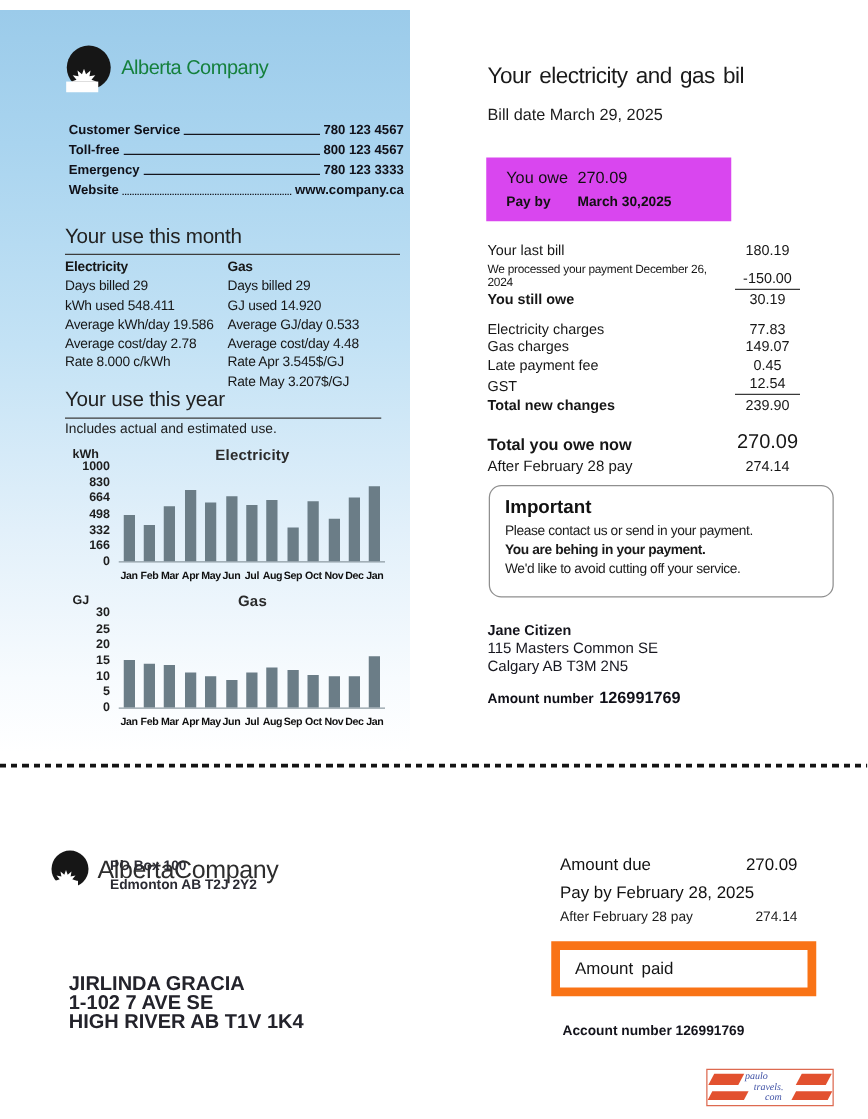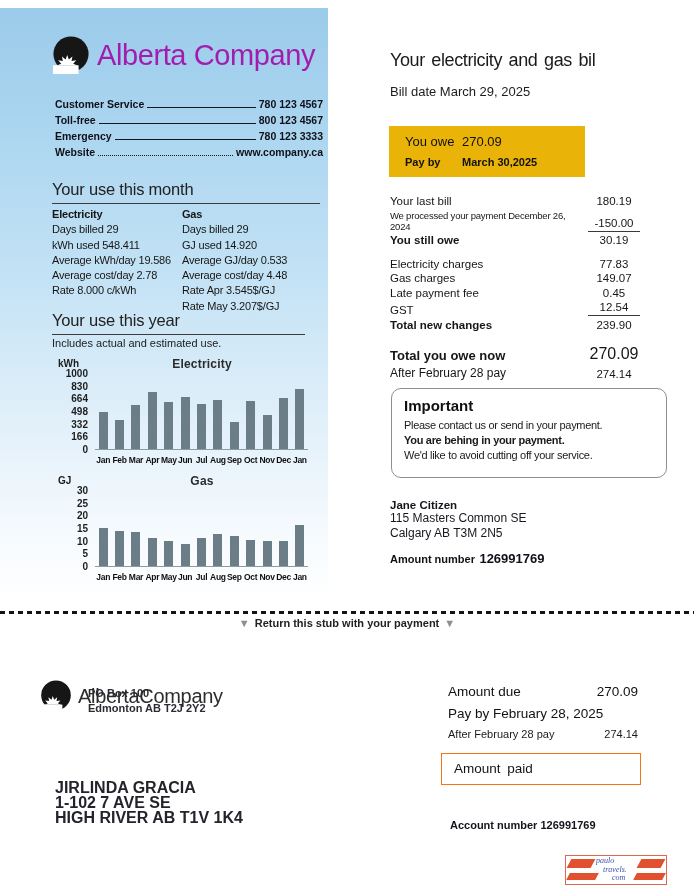--- a/index.html
+++ b/index.html
@@ -5,21 +5,21 @@
   html,body{margin:0;padding:0;background:#fff;}
   .page{position:relative;width:694px;height:895px;background:#fff;overflow:hidden;
         font-family:"Liberation Sans",sans-serif;color:#141414;}
 
   
   .left-panel{position:absolute;left:0;top:8px;width:328px;height:594px;
     background:linear-gradient(180deg,#9bcbea 0%,#a9d4ef 18%,#c3e2f5 45%,#e2f0fa 70%,#f7fbfe 90%,#ffffff 100%);}
 
   .logo-row{position:absolute;left:52px;top:36px;display:flex;align-items:center;gap:7px;}
   .logo-svg{display:block;}
-  .company-name{font-size:29px;letter-spacing:-0.4px;color:#a21caf;}
+  .company-name{font-size:16px;letter-spacing:-0.4px;color:#15803d;}
 
   .contacts{position:absolute;left:55px;top:94px;width:268px;}
   .contact-row{display:flex;align-items:flex-end;height:16px;font-size:10.5px;font-weight:600;color:#101018;}
   .contact-row .leader{flex:1;border-bottom:1px solid #15151c;margin:0 3px 2px 3px;}
   .contact-row .leader.dotted{border-bottom:1px dotted #15151c;}
 
   .sec-title{position:absolute;font-size:16.5px;color:#222;letter-spacing:-0.2px;
              border-bottom:1.5px solid #3c3c3c;padding-bottom:4px;}
   .t-month{left:52px;top:180px;width:268px;}
   .t-year{left:52px;top:311px;width:253px;}
@@ -96,21 +96,21 @@
 
   .stub-logo-row{position:absolute;left:40px;top:680px;display:flex;align-items:center;gap:6px;}
   .stub-company{font-size:20px;letter-spacing:-0.3px;color:#2d2d2d;}
   .stub-addr{position:absolute;left:88px;top:686px;font-size:11px;font-weight:600;color:#2b2b33;line-height:15px;}
 
   .stub-due{position:absolute;left:448px;top:684px;width:190px;display:flex;justify-content:space-between;
             font-size:13.5px;color:#111;}
   .stub-payby{position:absolute;left:448px;top:706px;font-size:13.5px;color:#111;}
   .stub-after{position:absolute;left:448px;top:728px;width:190px;display:flex;justify-content:space-between;
               font-size:11px;color:#1a1a1a;}
-  .amount-paid-box{position:absolute;left:441px;top:753px;width:198px;height:30px;border:1px solid #f97316;}
+  .amount-paid-box{position:absolute;left:441px;top:753px;width:198px;height:30px;border:7px solid #f97316;}
   .amount-paid-lab{font-size:13.5px;color:#141414;padding:7px 0 0 12px;word-spacing:3px;}
 
   .recipient{position:absolute;left:55px;top:780px;font-size:16px;font-weight:600;color:#23232b;line-height:15px;}
   .stub-acct{position:absolute;left:450px;top:819px;font-size:11px;font-weight:bold;color:#14141c;}
 
   .watermark{position:absolute;left:565px;top:855px;width:100px;height:28px;background:#fff;
              border:1px solid #dd6a50;}
   .wm-bar{position:absolute;background:#e2512f;transform:skewX(-28deg);}
   .wm-lt{left:3px;top:3px;width:24px;height:9px;}
   .wm-lb{left:2px;top:17px;width:29px;height:7px;}
@@ -329,21 +329,21 @@
         <div class="xlab">Oct</div>
         <div class="xlab">Nov</div>
         <div class="xlab">Dec</div>
         <div class="xlab">Jan</div>
       </div>
   </div>
 
   <div class="bill-title">Your electricity and gas bil</div>
   <div class="bill-date">Bill date March 29, 2025</div>
 
-  <div class="owe-box" style="background:#eab308;">
+  <div class="owe-box" style="background:#d946ef;">
     <div class="owe-row">
       <span class="owe-lab">You owe</span>
       <span>270.09</span>
     </div>
     <div class="owe-row2">
       <span class="owe-lab">Pay by</span>
       <span>March 30,2025</span>
     </div>
   </div>
 
@@ -403,23 +403,20 @@
     <div class="cust-name">Jane Citizen</div>
     <div class="cust-line">115 Masters Common SE</div>
     <div class="cust-line">Calgary AB T3M  2N5</div>
     <div class="acct-row">
       <span class="acct-lab">Amount number</span>
       <span class="acct-num">126991769</span>
     </div>
   </div>
 
   <div class="tear-line"></div>
-  <div class="return-row">
-    <span class="tri">▼</span><span>Return this stub with your payment</span><span class="tri">▼</span>
-  </div>
 
   <div class="stub-logo-row">
     <svg class="logo-svg" width="32" height="32" viewBox="0 0 40 40">
       <circle cx="20" cy="19" r="18.5" fill="#161616"></circle>
       <rect x="1" y="30.8" width="27" height="9.2" fill="#ffffff"></rect>
       <path fill="#ffffff" d="M5,31 L9.7,29.3 L6.5,25.5 L11.4,26.4 L10.5,21.5 L14.3,24.7 L16,20 L17.7,24.7 L21.5,21.5 L20.6,26.4 L25.5,25.5 L22.3,29.3 L27,31 Z"></path>
     </svg>
     <div class="stub-company">AlbertaCompany</div>
   </div>
 

